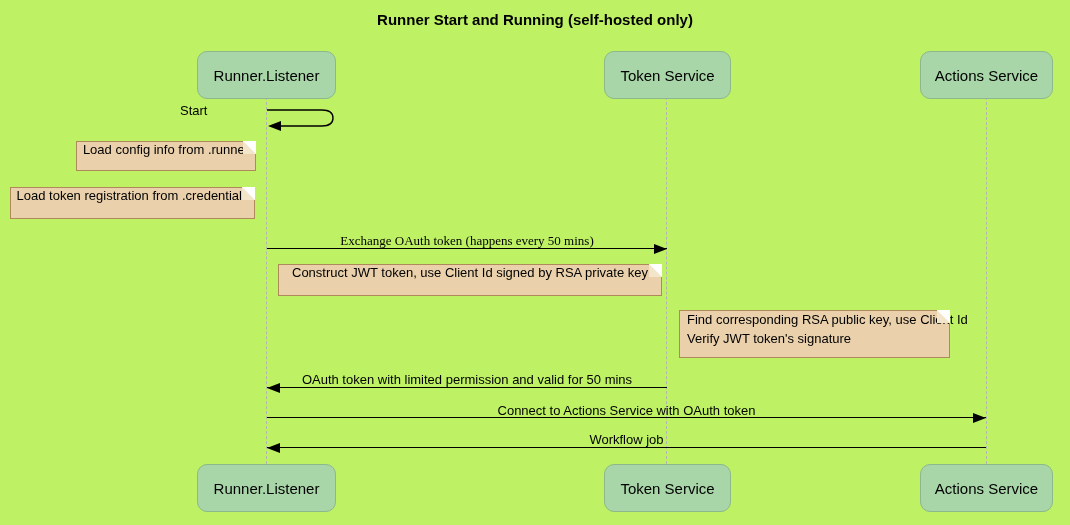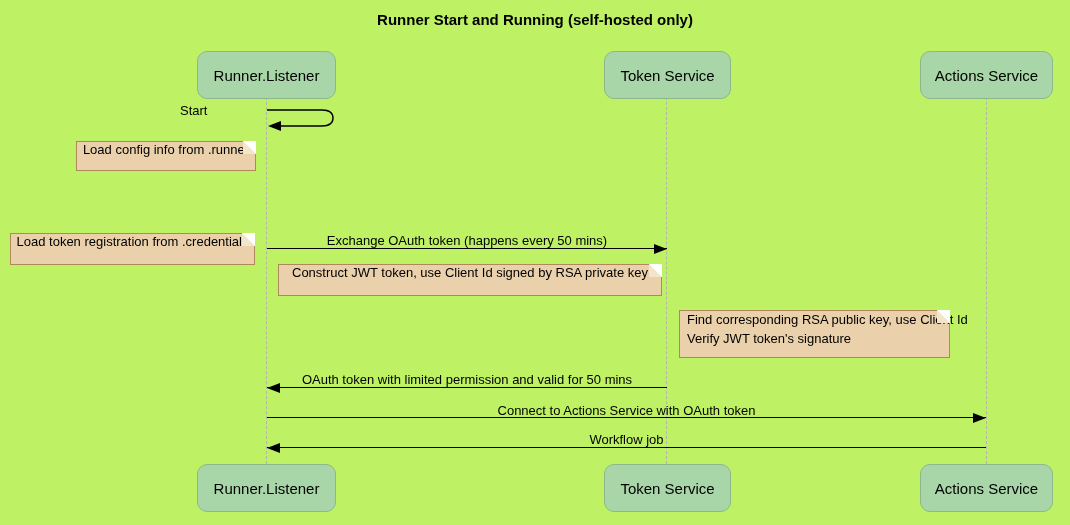--- a/index.html
+++ b/index.html
@@ -75,25 +75,25 @@
   <div class="self-label" style="left:180px;top:103px;width:80px;">Start</div>
   <svg class="selfloop" style="left:266px;top:105px;" width="74" height="27" viewBox="0 0 74 27">
     <path d="M1,5 H56 Q67,5 67,13 Q67,21 56,21 H15" fill="none" stroke="#000" stroke-width="1.4"></path>
     <polygon points="2,21 15,16 15,26" fill="#000"></polygon>
   </svg>
 
   <div class="note" style="left:76px;top:141px;width:180px;height:30px;">
     <span>Load config info from .runner</span>
   </div>
 
-  <div class="note" style="left:10px;top:187px;width:245px;height:32px;margin-top:46px;">
+  <div class="note" style="left:10px;top:187px;width:245px;height:32px;">
     <span>Load token registration from .credentials</span>
   </div>
 
-  <div class="msg-label" style="left:267px;top:233px;width:400px;">Exchange OAuth token (happens every 50 mins)</div>
+  <div class="msg-label" style="left:267px;top:233px;width:400px;font-family:Liberation Serif, serif;">Exchange OAuth token (happens every 50 mins)</div>
   <div class="msg-line" style="left:267px;top:248px;width:400px;"></div>
   <div class="arrow-right" style="left:654px;top:244px;"></div>
 
   <div class="note" style="left:278px;top:264px;width:384px;height:32px;">
     <span>Construct JWT token, use Client Id signed by RSA private key</span>
   </div>
 
   <div class="note left-align" style="left:679px;top:310px;width:271px;height:48px;">
     <span>Find corresponding RSA public key, use Client Id
 Verify JWT token's signature</span>

